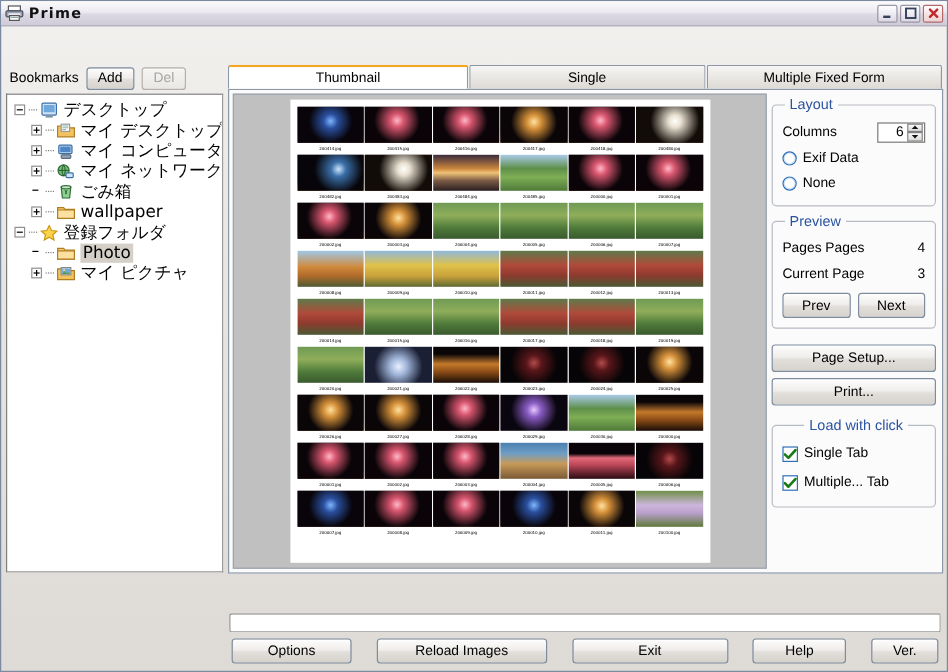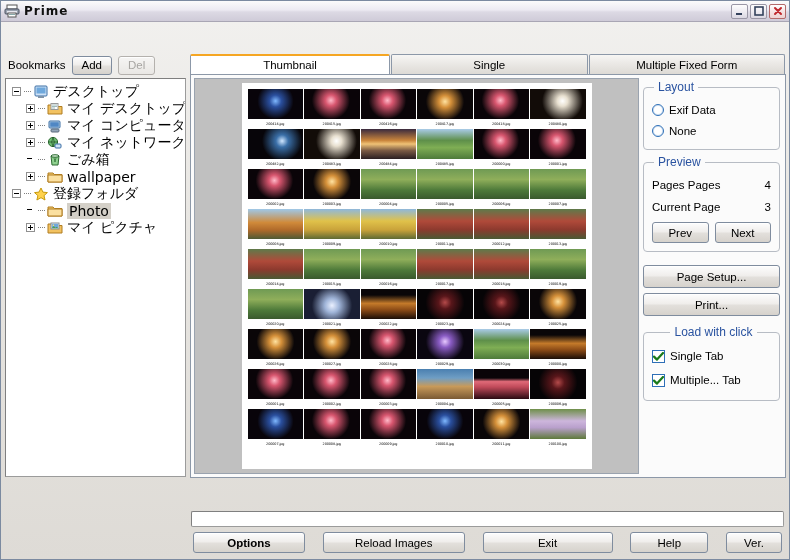--- a/index.html
+++ b/index.html
@@ -567,20 +567,38 @@
                   <div class="cap">200100.jpg</div>
                 </div>
               </div>
           </div>
         </div>
 
         <div class="side">
 
           <fieldset class="grp">
             <legend>Layout</legend>
+            <div class="row space">
+              <span>Columns</span>
+              <div class="spinner">
+                <span class="spin-val">6</span>
+                <div class="spin-btns">
+                  <div class="spin-b">
+                    <svg width="7" height="4" viewBox="0 0 7 4">
+                        <path d="M3.5 0.5 L6.2 3.4 L0.8 3.4 Z" fill="#111"></path>
+                      </svg>
+                  </div>
+                  <div class="spin-b">
+                    <svg width="7" height="4" viewBox="0 0 7 4">
+                        <path d="M3.5 3.5 L0.8 0.6 L6.2 0.6 Z" fill="#111"></path>
+                      </svg>
+                  </div>
+                </div>
+              </div>
+            </div>
             <div id="caption-radios">
                 <div class="radio">
                   <span class="rdot"></span>
                   <span>Exif Data</span>
                 </div>
                 <div class="radio">
                   <span class="rdot"></span>
                   <span>None</span>
                 </div>
               </div>
@@ -632,21 +650,21 @@
       </div>
     </div>
   </div>
 
   <div class="bottom">
     <div style="display:flex;">
       <div style="width:185px;"></div>
       <div style="flex:1;">
         <div class="statusbar"></div>
         <div class="btnbar">
-          <div class="btn" style="width:112px;font-weight:bold;">Options</div>
+          <div class="btn" style="width:100px;">Options</div>
           <div class="sep"></div>
           <div class="btn" style="width:142px;">Reload Images</div>
           <div class="sep"></div>
           <div class="btn" style="width:130px;">Exit</div>
           <div class="sep"></div>
           <div class="btn" style="width:78px;">Help</div>
           <div class="sep"></div>
           <div class="btn" style="width:56px;">Ver.</div>
         </div>
       </div>

